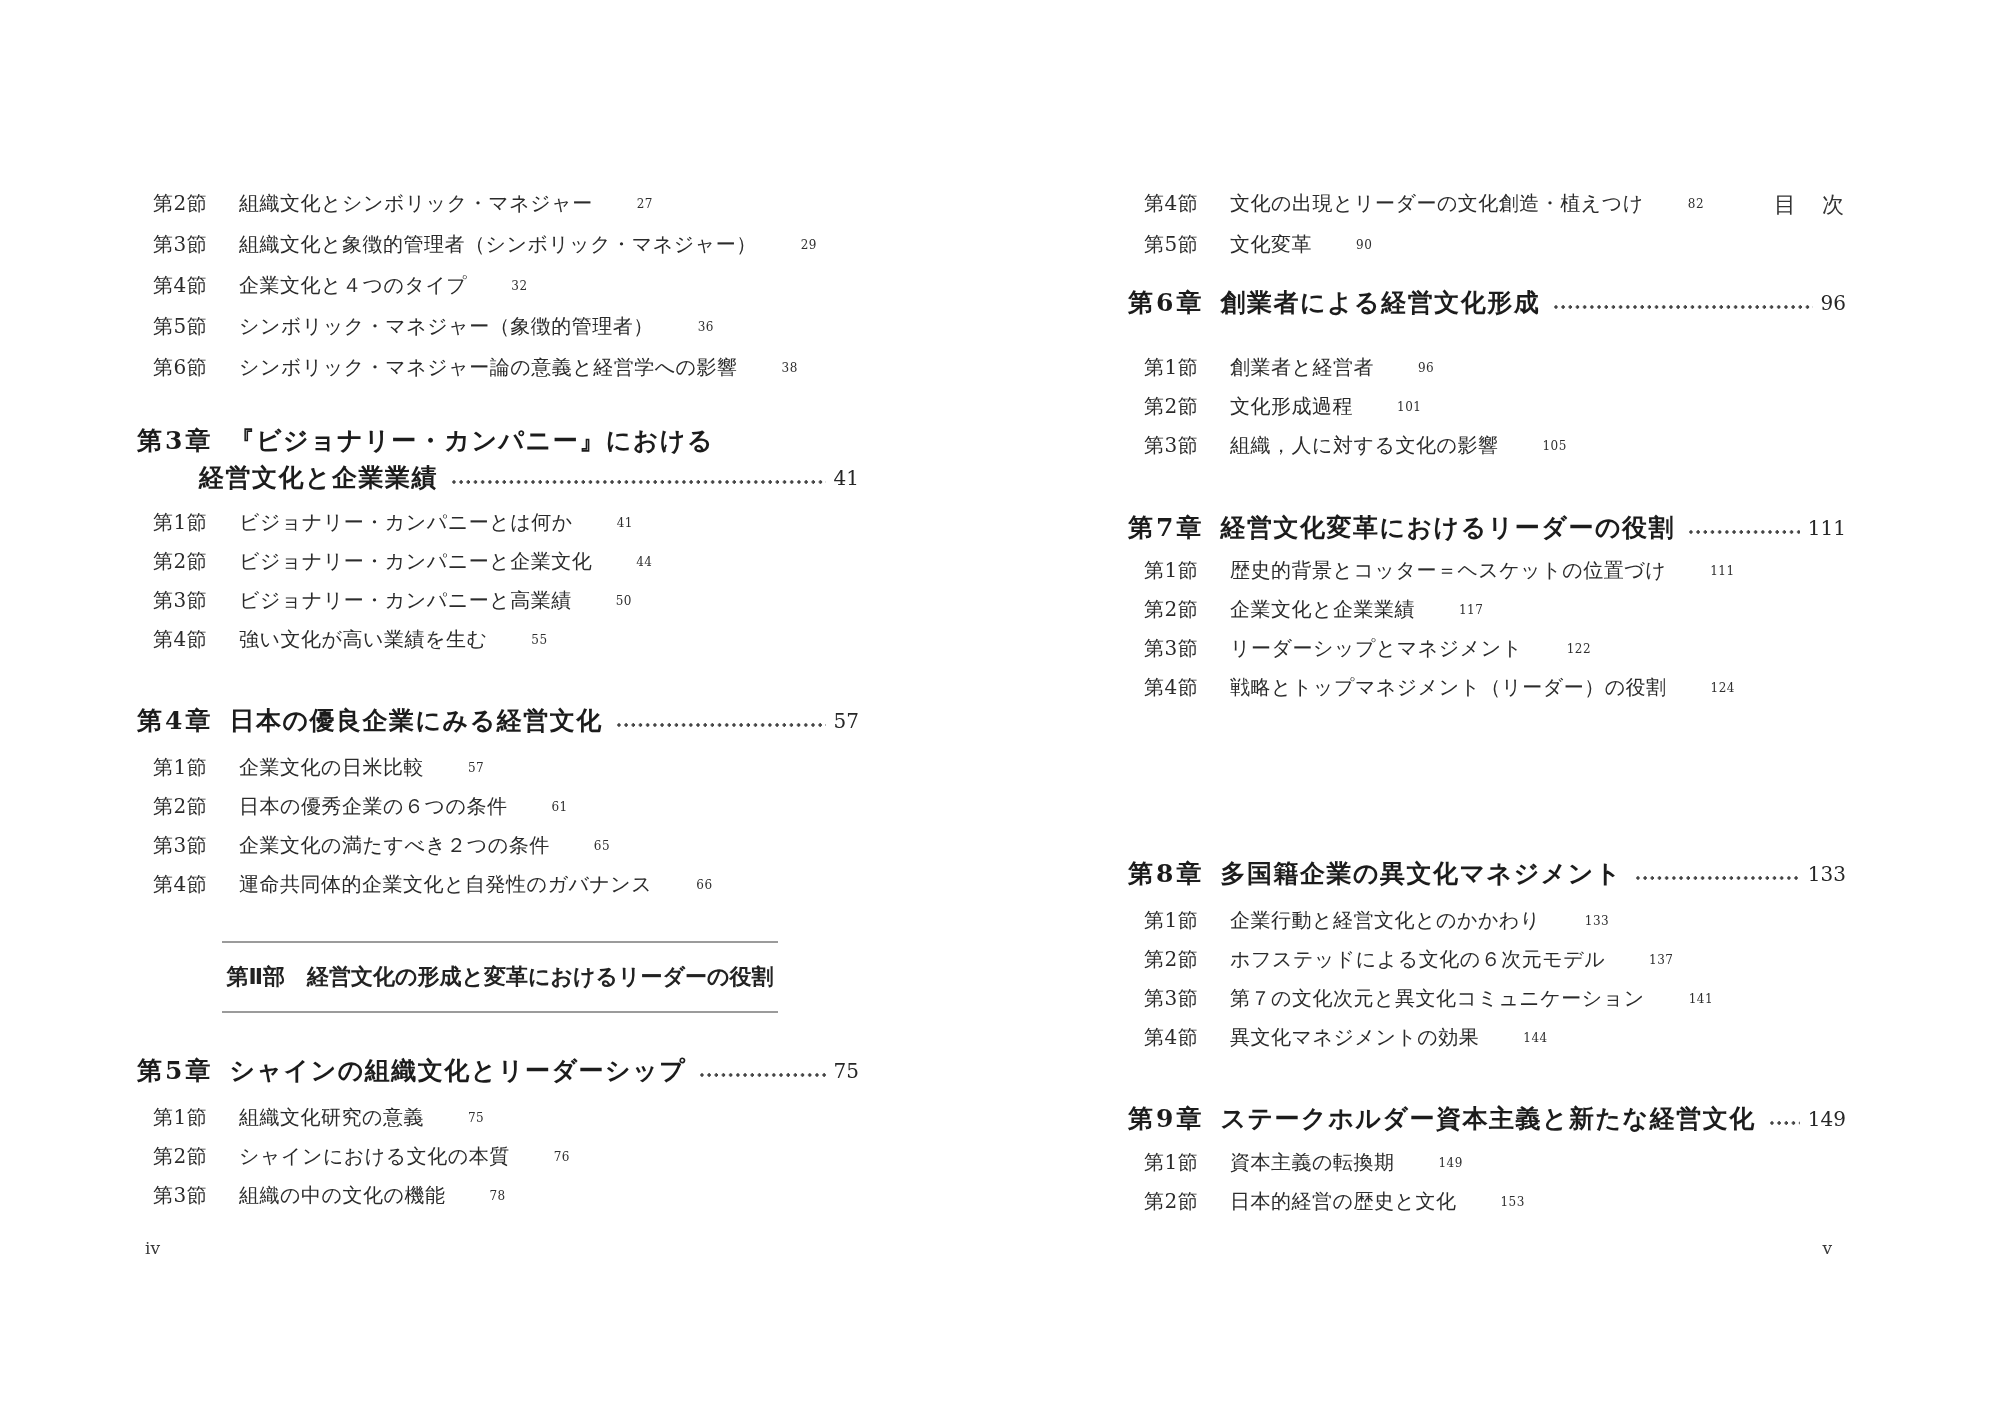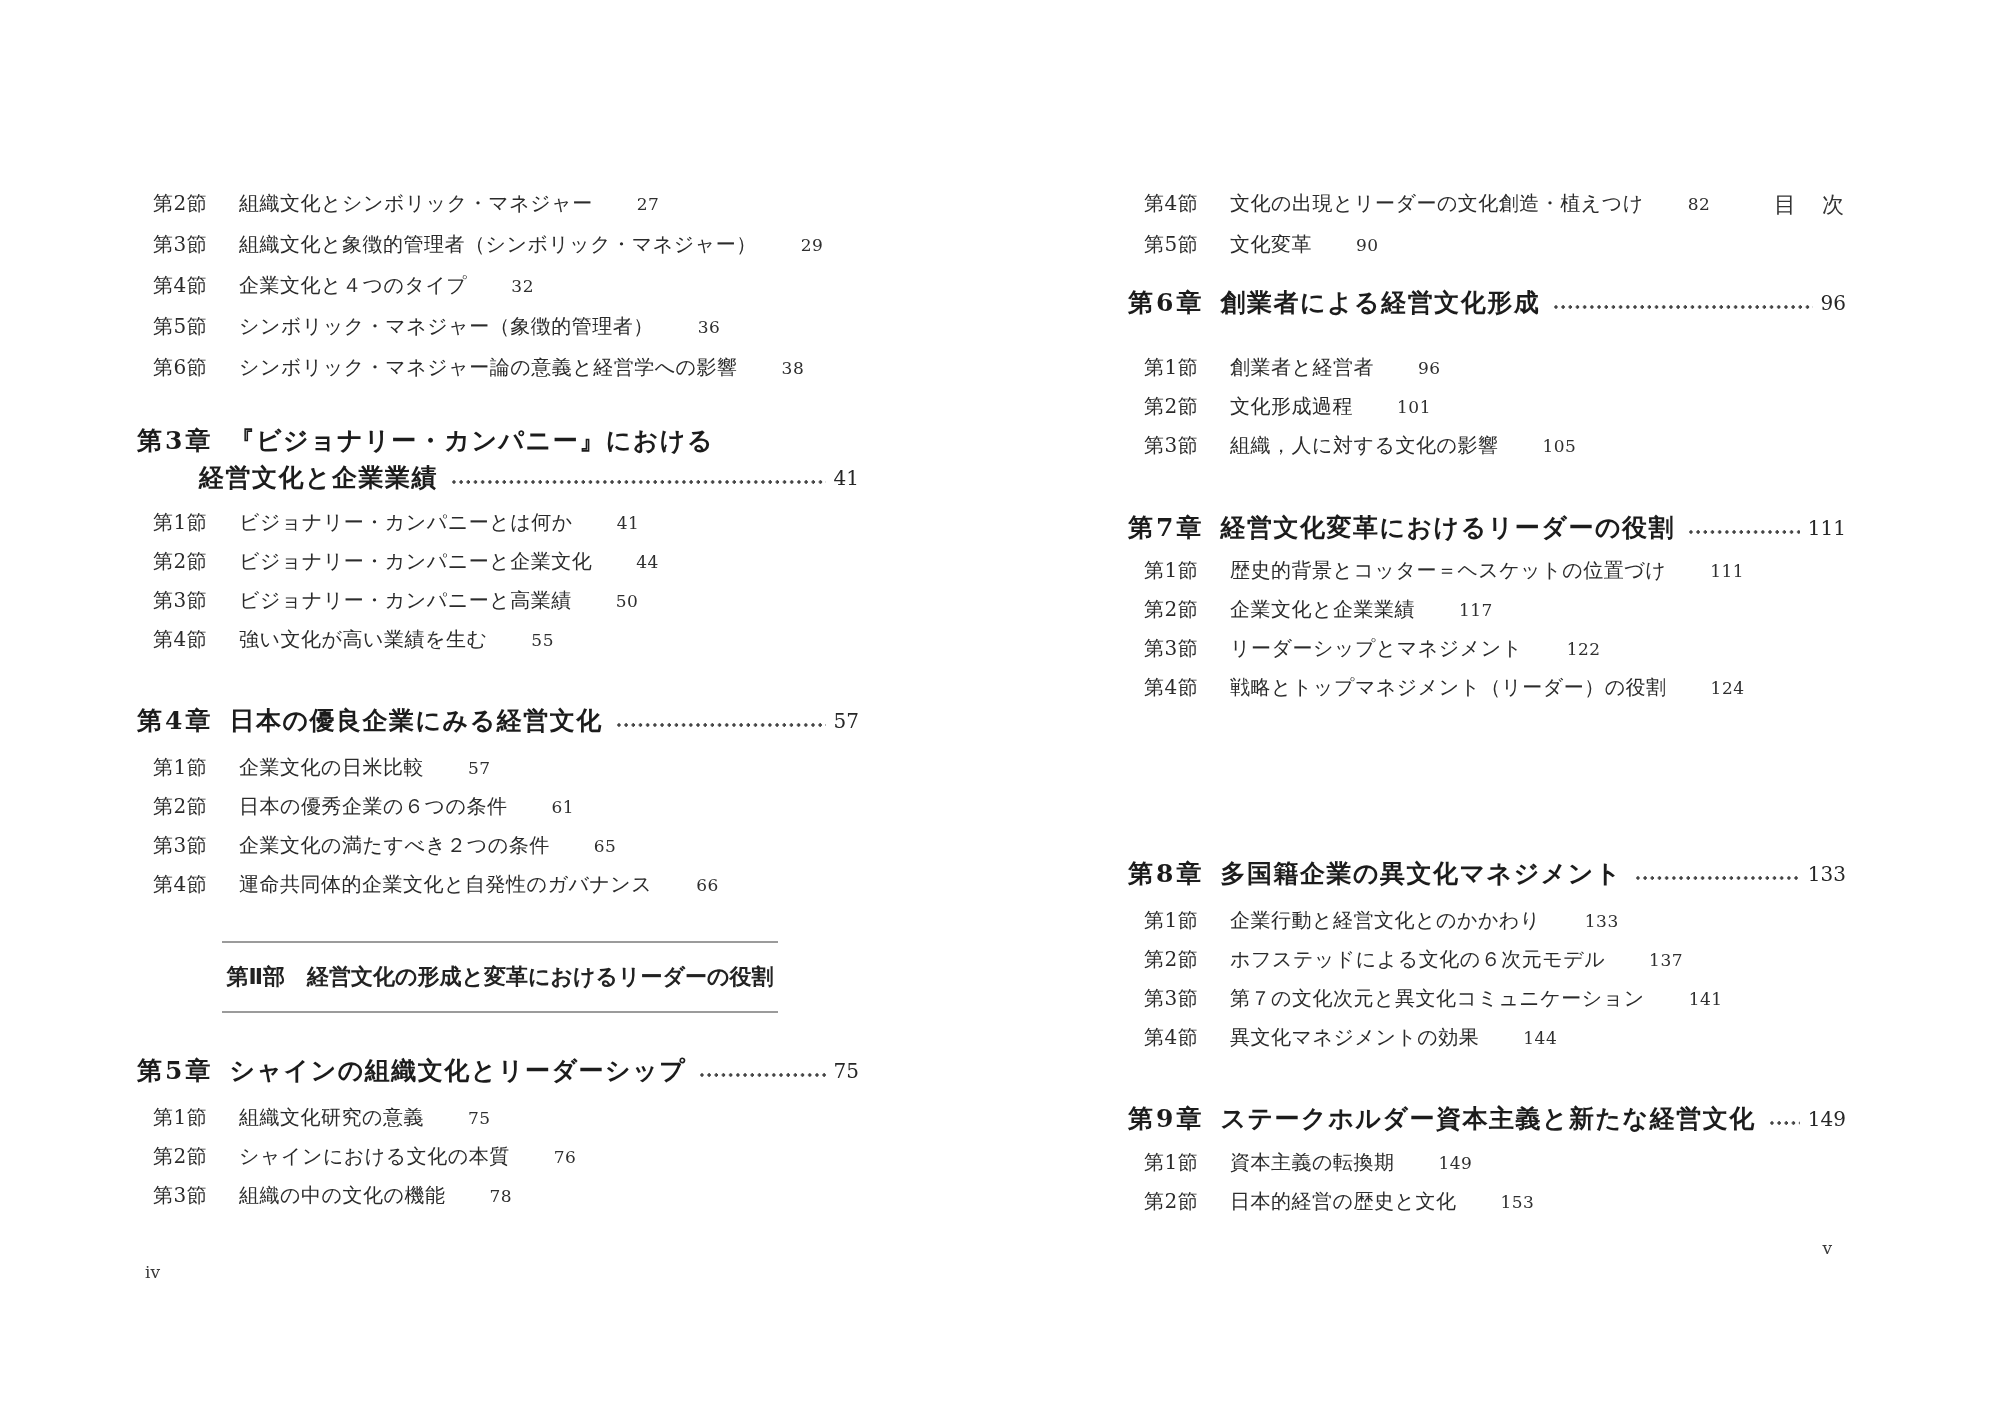--- a/index.html
+++ b/index.html
@@ -11,21 +11,21 @@
   #col-left{left:137px;width:722px;}
   #col-right{left:1128px;width:718px;}
   .abs{position:absolute;left:0;width:100%;}
 
   
   .sec-row{display:flex;align-items:center;padding-left:16px;font-size:20px;letter-spacing:0.5px;}
   .rows41 .sec-row{height:41px;}
   .rows39 .sec-row{height:39px;}
   .sec-no{flex:none;width:64px;margin-right:22px;white-space:nowrap;}
   .sec-title{flex:none;white-space:nowrap;}
-  .sec-page{flex:none;margin-left:44px;font-size:17px;color:#2f2f2f;font-variant-numeric:oldstyle-nums;}
+  .sec-page{flex:none;margin-left:44px;font-size:12px;color:#2f2f2f;font-variant-numeric:oldstyle-nums;}
 
   
   .chap-block .chap-row{height:37px;}
   .chap-row{display:flex;align-items:center;font-weight:700;font-size:25px;letter-spacing:1.5px;color:#1c1c1c;}
   .chap-no{flex:none;margin-right:16px;letter-spacing:3px;white-space:nowrap;}
   .chap-title{flex:none;white-space:nowrap;}
   .chap-indent{flex:none;width:62px;}
   .dots{
     flex:1 1 auto;align-self:center;height:4px;position:relative;top:4px;
     margin:0 8px 0 14px;
@@ -40,21 +40,21 @@
     border-top:2px solid #9b9b9b;border-bottom:2px solid #9b9b9b;
     display:flex;align-items:center;justify-content:center;
     font-family:"DejaVu Sans","Liberation Sans",sans-serif;font-weight:700;color:#222222;
     white-space:nowrap;
   }
   #l-part{top:941px;left:85px;width:556px;height:72px;font-size:22px;}
   #r-part{top:747px;left:194px;width:347px;height:71px;font-size:21px;}
 
   .running-header{position:absolute;top:146px;right:0;font-size:22px;color:#333333;letter-spacing:2px;margin-top:44px;}
   .folio{position:absolute;top:1238px;font-size:17px;color:#3a3a3a;}
-  #l-folio{left:8px;margin-top:24px;}
+  #l-folio{left:8px;}
   #r-folio{right:14px;}
 </style>
 </head>
 <body>
 
 <div class="spread">
 
   <div class="col" id="col-left">
 
     <div class="abs rows41" style="top:183px">

